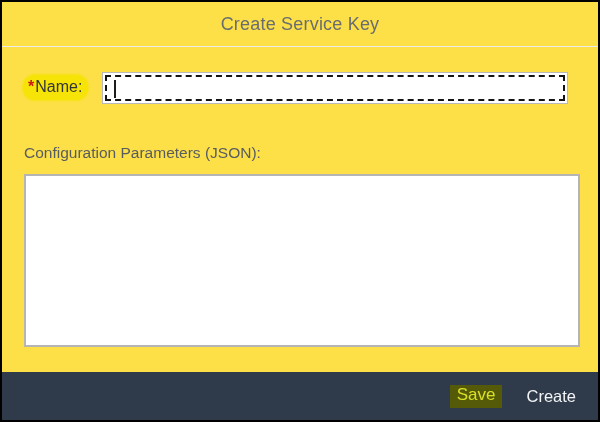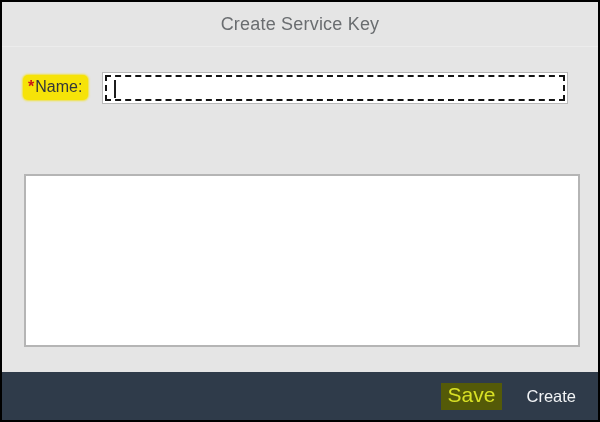--- a/index.html
+++ b/index.html
@@ -17,38 +17,38 @@
     --textarea-border:#b5b5b5;
     --dialog-border:#000000;
     --divider:#ececec;
   }
   *{margin:0;padding:0;box-sizing:border-box;}
   html,body{background:#ffffff;}
   body{font-family:"Liberation Sans",sans-serif;}
   .dialog{
     position:relative;
     width:600px;height:422px;
-    background:#e5e5e5;
+    background:#fde047;
     border:2px solid var(--dialog-border);
     overflow:hidden;
   }
   .dialog-title{
     position:absolute;top:12px;left:0;right:0;
     text-align:center;
     font-size:18px;color:var(--title-text);
     letter-spacing:.2px;
   }
   .header-divider{
     position:absolute;top:44px;left:0;right:0;height:1px;
     background:var(--divider);
   }
   .name-label{
     position:absolute;left:21px;top:73px;
     background:var(--highlight-yellow);
-    border-radius:5px;
+    border-radius:12px;
     padding:3px 6px 4px 5px;
     font-size:16px;color:var(--label-text);
     box-shadow:0 0 2px 1px rgba(246,227,8,.75);
     white-space:nowrap;
   }
   .required-asterisk{color:var(--required-red);font-weight:bold;margin-right:1px;}
   .name-input-wrap{
     position:absolute;left:100px;top:70px;width:466px;height:32px;
     border:1px solid var(--input-border);
     background:#ffffff;
@@ -85,21 +85,21 @@
     background:var(--footer-bg);
     display:flex;align-items:center;justify-content:flex-end;
     gap:24px;
     padding-right:22px;
   }
   .save-button{
     background:var(--save-highlight-bg);
     color:var(--save-text);
     border:none;
     font-family:"Liberation Sans",sans-serif;
-    font-size:21px;
+    font-size:17px;
     padding:0 7px 3px 7px;
     cursor:pointer;
   }
   .cancel-button{
     background:transparent;
     color:var(--cancel-text);
     border:none;
     font-family:"Liberation Sans",sans-serif;
     font-size:16.5px;
     cursor:pointer;
@@ -116,20 +116,21 @@
 
   <label class="name-label">
     <span class="required-asterisk">*</span><span>Name:</span>
   </label>
 
   <div class="name-input-wrap">
     <input class="name-input" type="text" value="" style="">
     <div class="text-cursor"></div>
   </div>
 
+  <div class="config-label">Configuration Parameters (JSON):</div>
 
   <textarea class="config-textarea" style=""></textarea>
 
   <div class="footer-toolbar">
     <button class="save-button">Save</button>
     <button class="cancel-button">Create</button>
   </div>
 
 </div>
 

